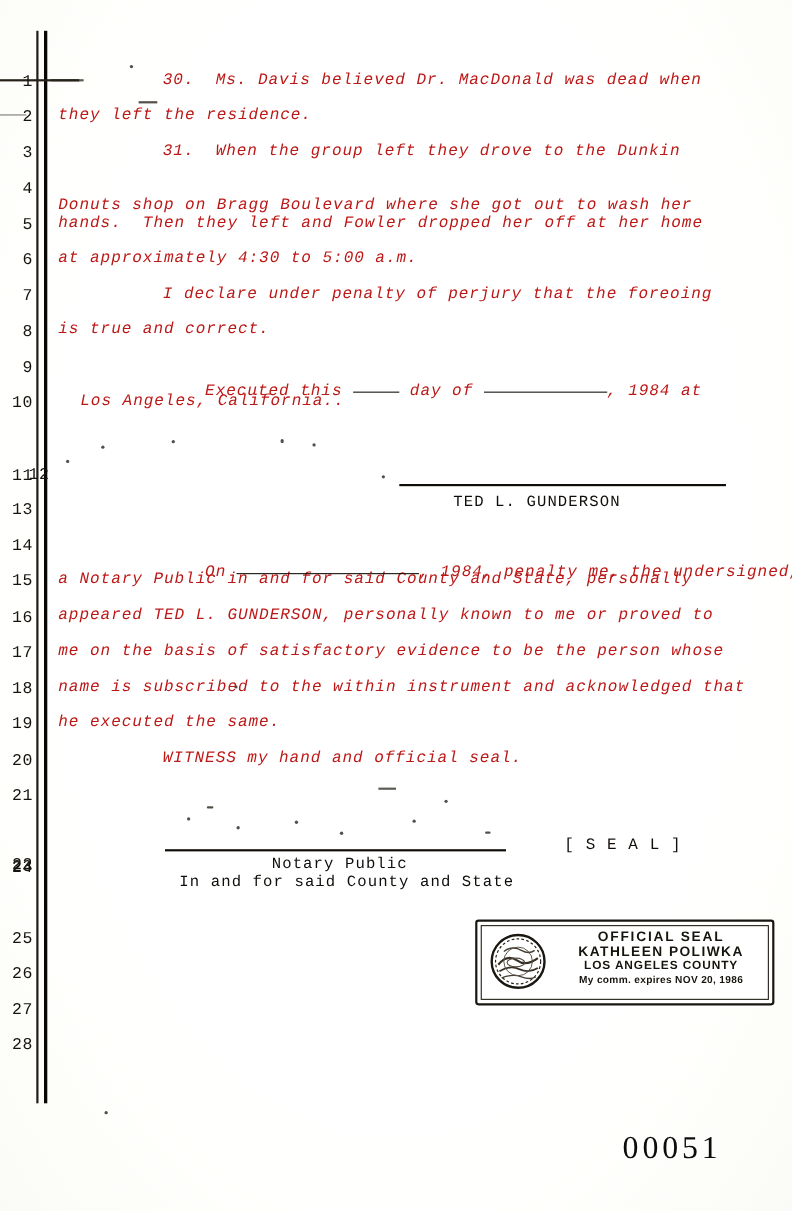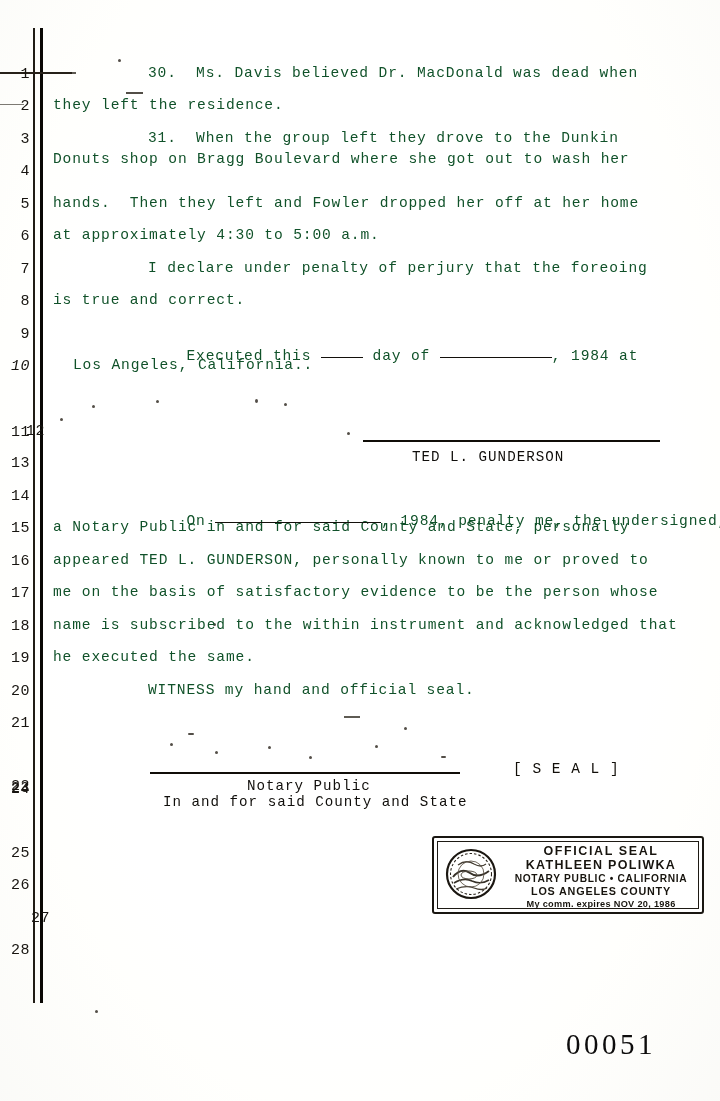--- a/index.html
+++ b/index.html
@@ -51,24 +51,25 @@
     letter-spacing: 0.5px;
     font-family: "Liberation Mono", monospace;
   }
 
   
   .tline {
     position: absolute;
     left: 53px;
     font-size: 14.6px;
     line-height: 16px;
-    color: #14532d;
+    color: #b91c1c;
     letter-spacing: 0.85px;
     white-space: pre;
     font-family: "Liberation Mono", "DejaVu Sans Mono", monospace;
+    font-style: italic;
   }
   .tline.indent { left: 148px; }
 
   .blank {
     display: inline-block;
     border-bottom: 1.6px solid #17140f;
     vertical-align: 2px;
   }
   .blank.short { width: 42px; }
   .blank.med   { width: 112px; }
@@ -227,46 +228,46 @@
   <div id="gutter">
       <div class="lineno" style="top: 67px;">1</div>
       <div class="lineno" style="top: 99.45px;">2</div>
       <div class="lineno" style="top: 131.9px;">3</div>
       <div class="lineno" style="top: 164.35px;">4</div>
       <div class="lineno" style="top: 196.8px;">5</div>
       <div class="lineno" style="top: 229.25px;">6</div>
       <div class="lineno" style="top: 261.7px;">7</div>
       <div class="lineno" style="top: 294.15px;">8</div>
       <div class="lineno" style="top: 326.6px;">9</div>
-      <div class="lineno" style="top: 359.05px; font-style: italic;">10</div>
+      <div class="lineno" style="top: 359.05px;">10</div>
       <div class="lineno" style="top: 391.5px; margin-top: 33px;">11</div>
       <div class="lineno" style="top: 423.95px; margin-left: 15px;">12</div>
       <div class="lineno" style="top: 456.4px;">13</div>
       <div class="lineno" style="top: 488.85px;">14</div>
       <div class="lineno" style="top: 521.3px;">15</div>
       <div class="lineno" style="top: 553.75px;">16</div>
       <div class="lineno" style="top: 586.2px;">17</div>
       <div class="lineno" style="top: 618.65px;">18</div>
       <div class="lineno" style="top: 651.1px;">19</div>
       <div class="lineno" style="top: 683.55px;">20</div>
       <div class="lineno" style="top: 716px;">21</div>
       <div class="lineno" style="top: 779px; text-align: right;">22</div>
       <div class="lineno" style="top: 780.9px;">23</div>
       <div class="lineno" style="top: 782px;">24</div>
       <div class="lineno" style="top: 845.8px;">25</div>
       <div class="lineno" style="top: 878.25px;">26</div>
-      <div class="lineno" style="top: 910.7px; padding-left: 20px;">27</div>
+      <div class="lineno" style="top: 910.7px;">27</div>
       <div class="lineno" style="top: 943.15px;">28</div>
     </div>
 
   <div id="body-text">
       <div class="tline indent" style="top: 65px;">30.  Ms. Davis believed Dr. MacDonald was dead when</div>
       <div class="tline" style="top: 97.45px;">they left the residence.</div>
       <div class="tline indent" style="top: 129.9px;">31.  When the group left they drove to the Dunkin</div>
-      <div class="tline" style="top: 151px;">Donuts shop on Bragg Boulevard where she got out to wash her</div>
+      <div class="tline" style="top: 179px;">Donuts shop on Bragg Boulevard where she got out to wash her</div>
       <div class="tline" style="top: 194.8px;">hands.  Then they left and Fowler dropped her off at her home</div>
       <div class="tline" style="top: 227.25px;">at approximately 4:30 to 5:00 a.m.</div>
       <div class="tline indent" style="top: 259.7px;">I declare under penalty of perjury that the foreoing</div>
       <div class="tline" style="top: 292.15px;">is true and correct.</div>
       <div class="tline" style="top: 357.05px; margin-left: 20px;">Los Angeles, California..</div>
       <div class="tline" style="top: 519.3px;">a Notary Public in and for said County and State, personally</div>
       <div class="tline" style="top: 551.75px;">appeared TED L. GUNDERSON, personally known to me or proved to</div>
       <div class="tline" style="top: 584.2px;">me on the basis of satisfactory evidence to be the person whose</div>
       <div class="tline" style="top: 616.65px;">name is subscribed to the within instrument and acknowledged that</div>
       <div class="tline" style="top: 649.1px;">he executed the same.</div>
@@ -301,21 +302,20 @@
       <path d="M10 36 Q20 30 28 34 Q37 38 45 33" fill="none" stroke="#3a342c" stroke-width="1.6"></path>
       <path d="M12 42 Q22 38 30 41 Q38 44 43 41" fill="none" stroke="#463f36" stroke-width="1.3"></path>
       <path d="M14 18 Q22 12 30 17 Q37 21 42 17" fill="none" stroke="#463f36" stroke-width="1.3"></path>
       <ellipse cx="25" cy="28" rx="8" ry="4" fill="none" stroke="#554d43" stroke-width="1"></ellipse>
       <circle cx="27" cy="27" r="13" fill="none" stroke="#5c544a" stroke-width="0.9"></circle>
     </svg>
 
     <div class="stamp-text">
       <div class="st-l1">OFFICIAL SEAL</div>
       <div class="st-l2">KATHLEEN POLIWKA</div>
-      <div class="st-l3">NOTARY PUBLIC • CALIFORNIA</div>
       <div class="st-l4">LOS ANGELES COUNTY</div>
       <div class="st-l5">My comm. expires NOV 20, 1986</div>
     </div>
   </div>
 
   <div id="page-number">00051</div>
 
 </div>
 
 </body></html>

